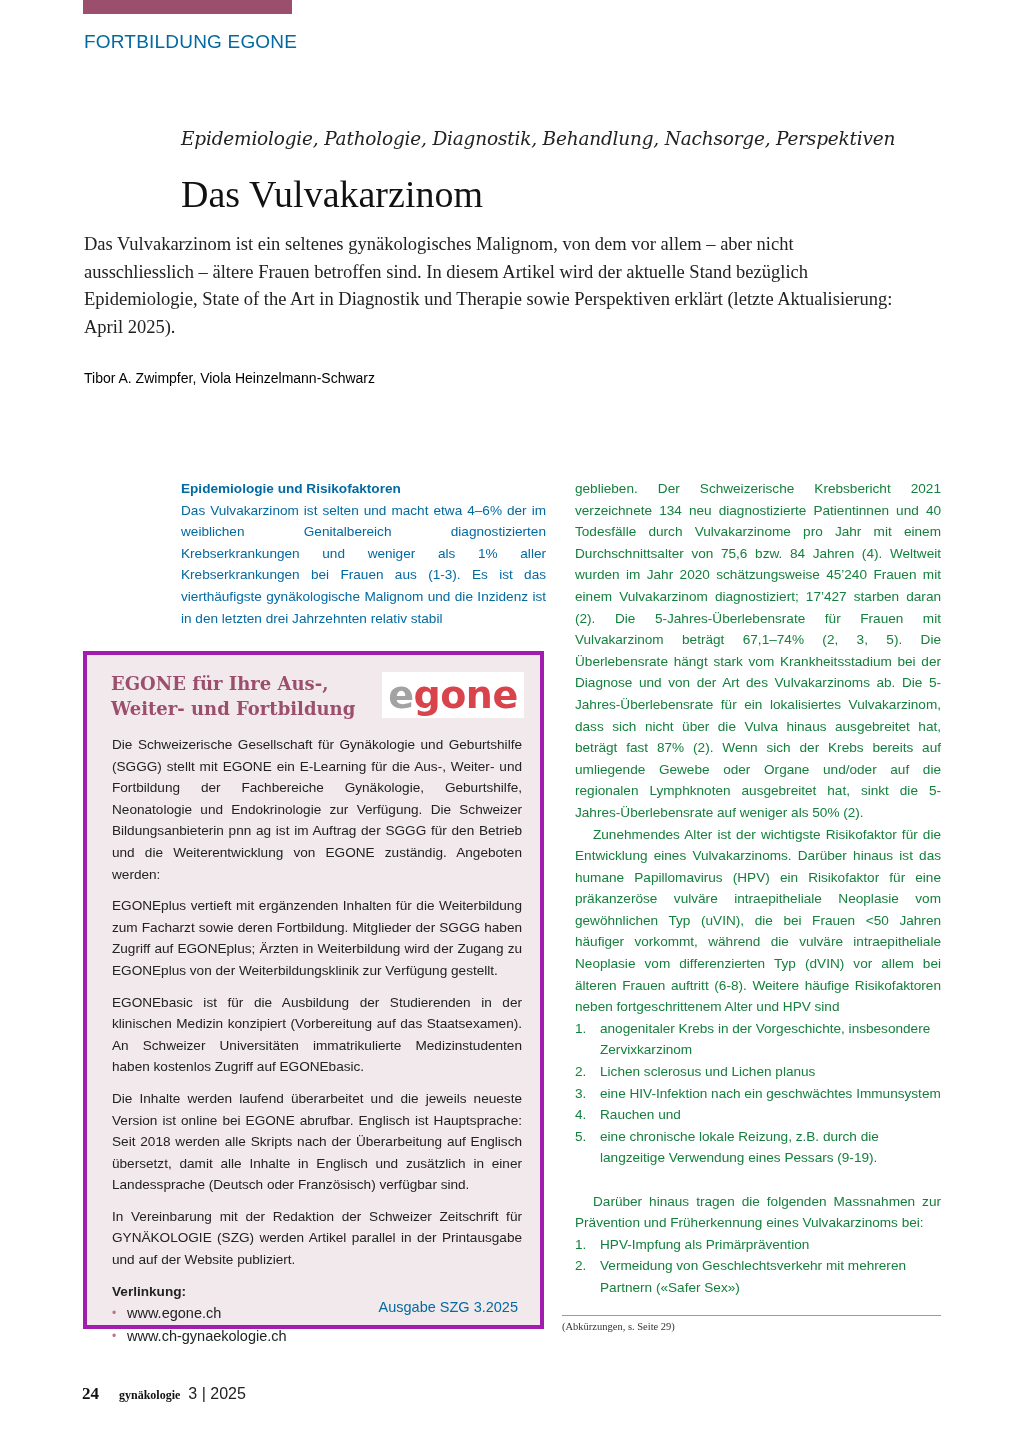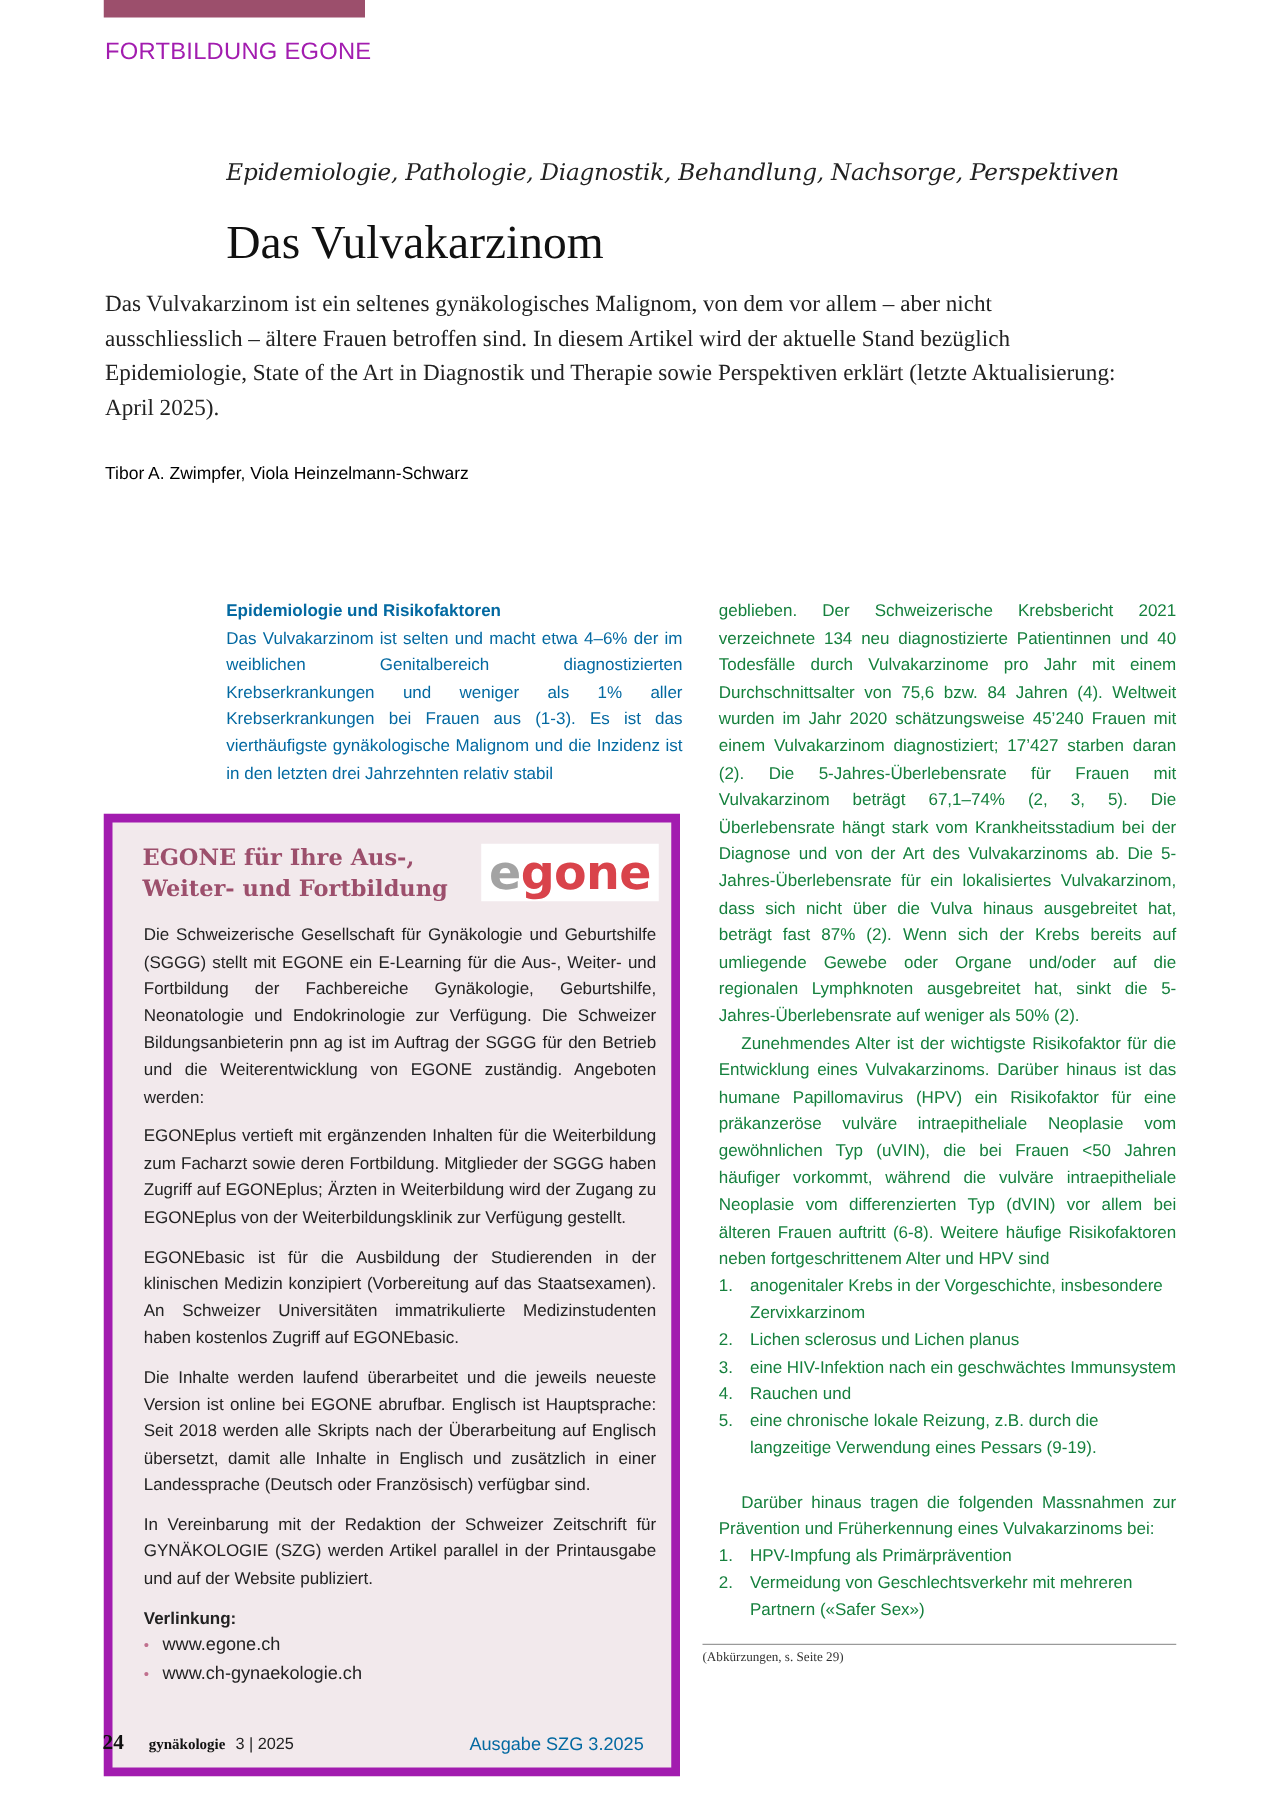--- a/index.html
+++ b/index.html
@@ -1,58 +1,58 @@
 <!DOCTYPE html>
 <html><head>
 <meta charset="utf-8">
 <style>
   html, body { margin: 0; padding: 0; }
   body {
     width: 1024px; height: 1448px; position: relative; background: #ffffff;
     font-family: "Liberation Sans", sans-serif; color: #1f1f1f; overflow: hidden;
   }
   .top-bar { position: absolute; left: 83px; top: 0; width: 209px; height: 14px; background: #9c4f6c; }
-  .section-label { position: absolute; left: 84px; top: 31px; font-size: 19px; letter-spacing: 0.2px; color: #a21caf; }
+  .section-label { position: absolute; left: 84px; top: 31px; font-size: 19px; letter-spacing: 0.2px; color: #0369a1; }
   .kicker { position: absolute; left: 181px; top: 128px; font-family: "DejaVu Serif", serif; font-style: italic; font-size: 18.5px; color: #222; letter-spacing: -0.2px; }
   .title { position: absolute; left: 181px; top: 172px; font-family: "Liberation Serif", serif; font-size: 38px; color: #111; }
   .lead { position: absolute; left: 84px; top: 231px; width: 820px; font-family: "Liberation Serif", serif; font-size: 18.5px; line-height: 27.5px; color: #222; }
   .authors { position: absolute; left: 84px; top: 370px; font-size: 14px; color: #000000; }
 
   .col-left { position: absolute; left: 181px; top: 478px; width: 365px; font-size: 13.6px; line-height: 21.6px; color: #0369a1; }
   .col-left .h { font-weight: bold; }
   .col-left p { margin: 0; text-align: justify; }
 
   .col-right { position: absolute; left: 575px; top: 478px; width: 366px; font-size: 13.6px; line-height: 21.6px; color: #15803d; }
   .col-right p { margin: 0; text-align: justify; }
   .col-right p.indent { text-indent: 18px; }
   .col-right ol { list-style: none; margin: 0; padding: 0; }
   .col-right li { position: relative; padding-left: 25px; }
   .col-right li .num { position: absolute; left: 0; top: 0; }
   .gap { height: 21.6px; }
 
   .rule { position: absolute; left: 562px; top: 1315px; width: 379px; height: 1px; background: #9a9a9a; }
   .abbr-note { position: absolute; left: 562px; top: 1321px; font-family: "Liberation Serif", serif; font-size: 10.5px; color: #333; }
 
-  .box { position: absolute; left: 83px; top: 651px; width: 461px; height: 770px; background: #f2e9ec; border: 7px solid #a21caf; box-sizing: border-box; }
+  .box { position: absolute; left: 83px; top: 651px; width: 461px; height: 678px; background: #f2e9ec; border: 4px solid #a21caf; box-sizing: border-box; }
   .box-title { position: absolute; left: 24px; top: 16px; width: 270px; font-family: "DejaVu Serif", serif; font-weight: bold; font-size: 18px; line-height: 25px; color: #9c4f6c; }
   .logo { position: absolute; left: 295px; top: 17px; width: 142px; height: 46px; background: #ffffff; display: flex; align-items: center; justify-content: center; font-family: "DejaVu Sans", sans-serif; font-weight: bold; font-size: 38px; letter-spacing: -0.5px; }
   .logo .e { color: #a3a3a3; }
   .logo .rest { color: #d9434b; }
   .box-body { position: absolute; left: 25px; top: 79px; width: 410px; font-size: 13.6px; line-height: 21.6px; color: #222; }
   .box-body p { margin: 0 0 10px 0; text-align: justify; }
   .links-h { font-weight: bold; margin-top: 2px; }
   .links { list-style: none; margin: 0; padding: 0; font-size: 14.5px; line-height: 23px; }
   .links li { position: relative; padding-left: 15px; }
   .links li .bullet { position: absolute; left: 0; color: #c0708e; font-size: 12px; }
   .edition { position: absolute; right: 22px; bottom: 10px; font-size: 14.5px; color: #0369a1; }
 
   .footer { position: absolute; left: 82px; top: 1384px; display: flex; align-items: baseline; }
   .page-num { font-family: "Liberation Serif", serif; font-weight: bold; font-size: 17px; color: #111; margin-right: 20px; }
   .journal { font-family: "Liberation Serif", serif; font-weight: bold; font-size: 12px; color: #111; margin-right: 8px; }
-  .issue { font-size: 13px; color: #222; }
+  .issue { font-size: 16px; color: #222; }
 </style>
 </head>
 <body>
 
 <div class="top-bar"></div>
 <div class="section-label">FORTBILDUNG EGONE</div>
 
 <div class="kicker">Epidemiologie, Pathologie, Diagnostik, Behandlung, Nachsorge, Perspektiven</div>
 <h1 class="title" style="margin:0;font-weight:normal;">Das Vulvakarzinom</h1>
 <div class="lead">Das Vulvakarzinom ist ein seltenes gynäkologisches Malignom, von dem vor allem – aber nicht ausschliesslich – ältere Frauen betroffen sind. In diesem Artikel wird der aktuelle Stand bezüglich Epidemiologie, State of the Art in Diagnostik und Therapie sowie Perspektiven erklärt (letzte Aktualisierung: April 2025).</div>

